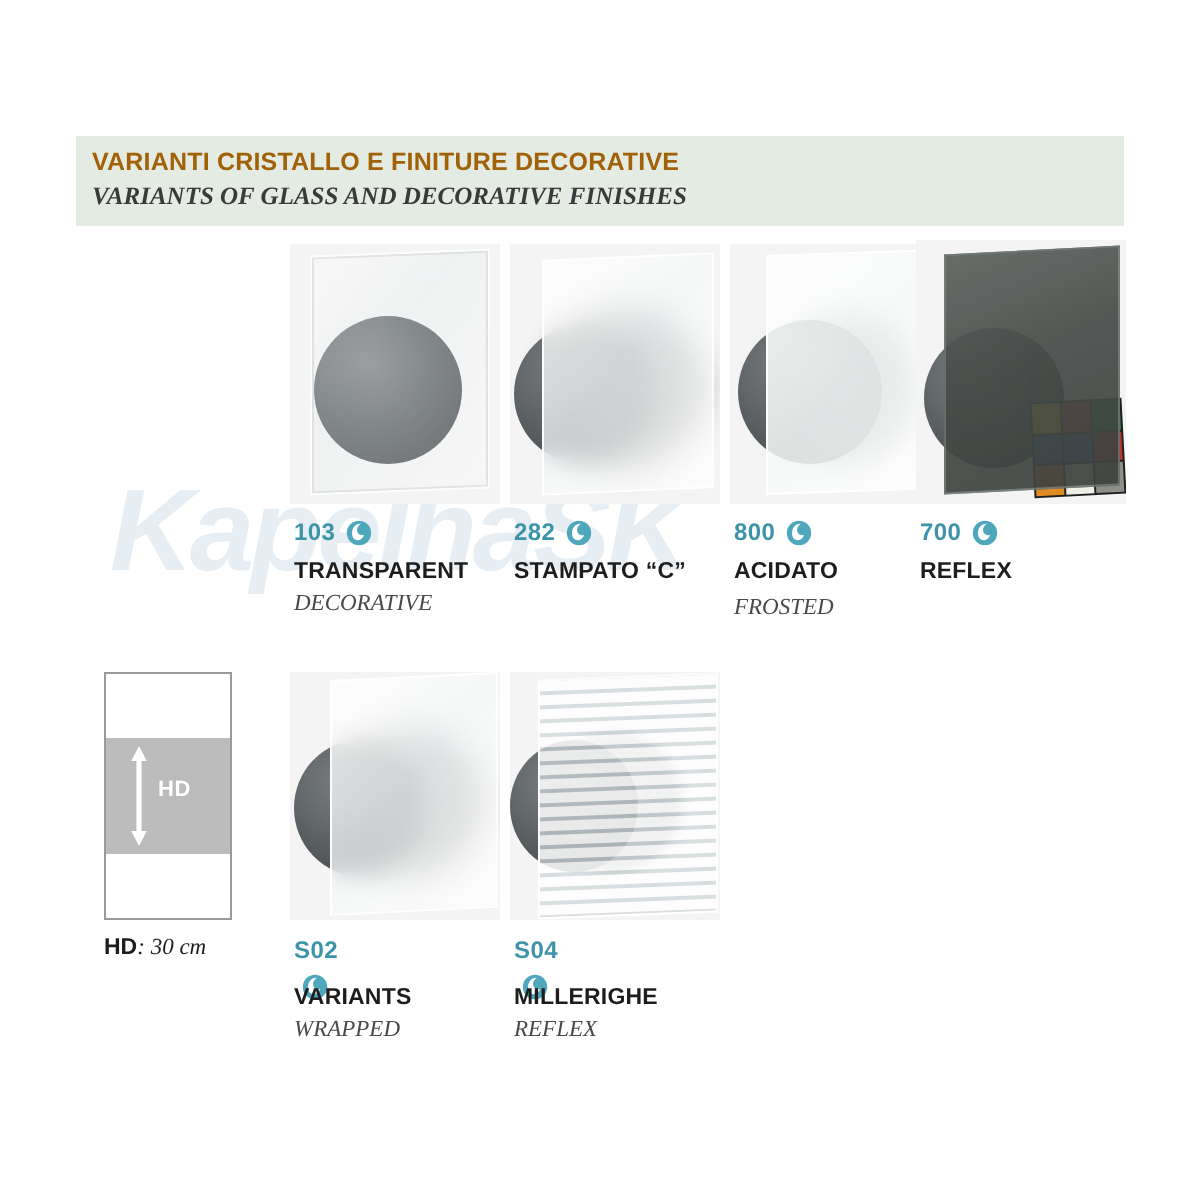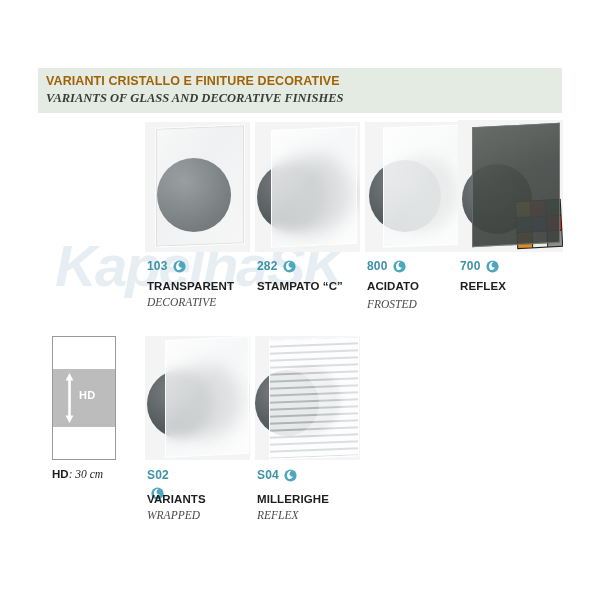--- a/index.html
+++ b/index.html
@@ -330,21 +330,21 @@
 </div>
 
 <div class="sample" style="left:255px;top:336px;width:105px;height:185px;">
   <div class="thumb" style="width:105px;height:124px;">
     <div class="gphoto">
       <div class="gsphere" style="left:0px;top:34px;width:64px;height:66px;"></div>
       <div class="gsphere blurred-lite" style="left:18px;top:30px;width:68px;height:70px;opacity:.55;"></div>
       <div class="gpane pane-stripe" style="left:14px;top:2px;width:88px;height:118px;transform:skewY(-2.2deg);"></div>
     </div>
   </div>
-  <div class="code-row" style="top:132px;">
+  <div class="code-row" style="top:132px;flex-direction:column;">
     <span class="code">S04</span>
     <svg class="glass-icon" width="13" height="13" viewBox="0 0 13 13" aria-hidden="true">
       <circle cx="6.5" cy="6.5" r="6.1" fill="#4ea7bd"></circle>
       <path d="M3.0 6.6 C3.0 3.6 5.1 1.6 7.4 1.9 C5.9 2.9 5.3 4.3 5.6 5.6 C5.9 7.0 7.3 7.9 9.1 7.6 C8.2 9.6 6.3 10.6 4.7 9.9 C3.6 9.4 3.0 8.2 3.0 6.6 Z" fill="#ffffff"></path>
     </svg>
   </div>
   <div class="name" style="top:157px;">MILLERIGHE</div>
   <div class="name-en" style="top:173px;">REFLEX</div>
 </div>
 

